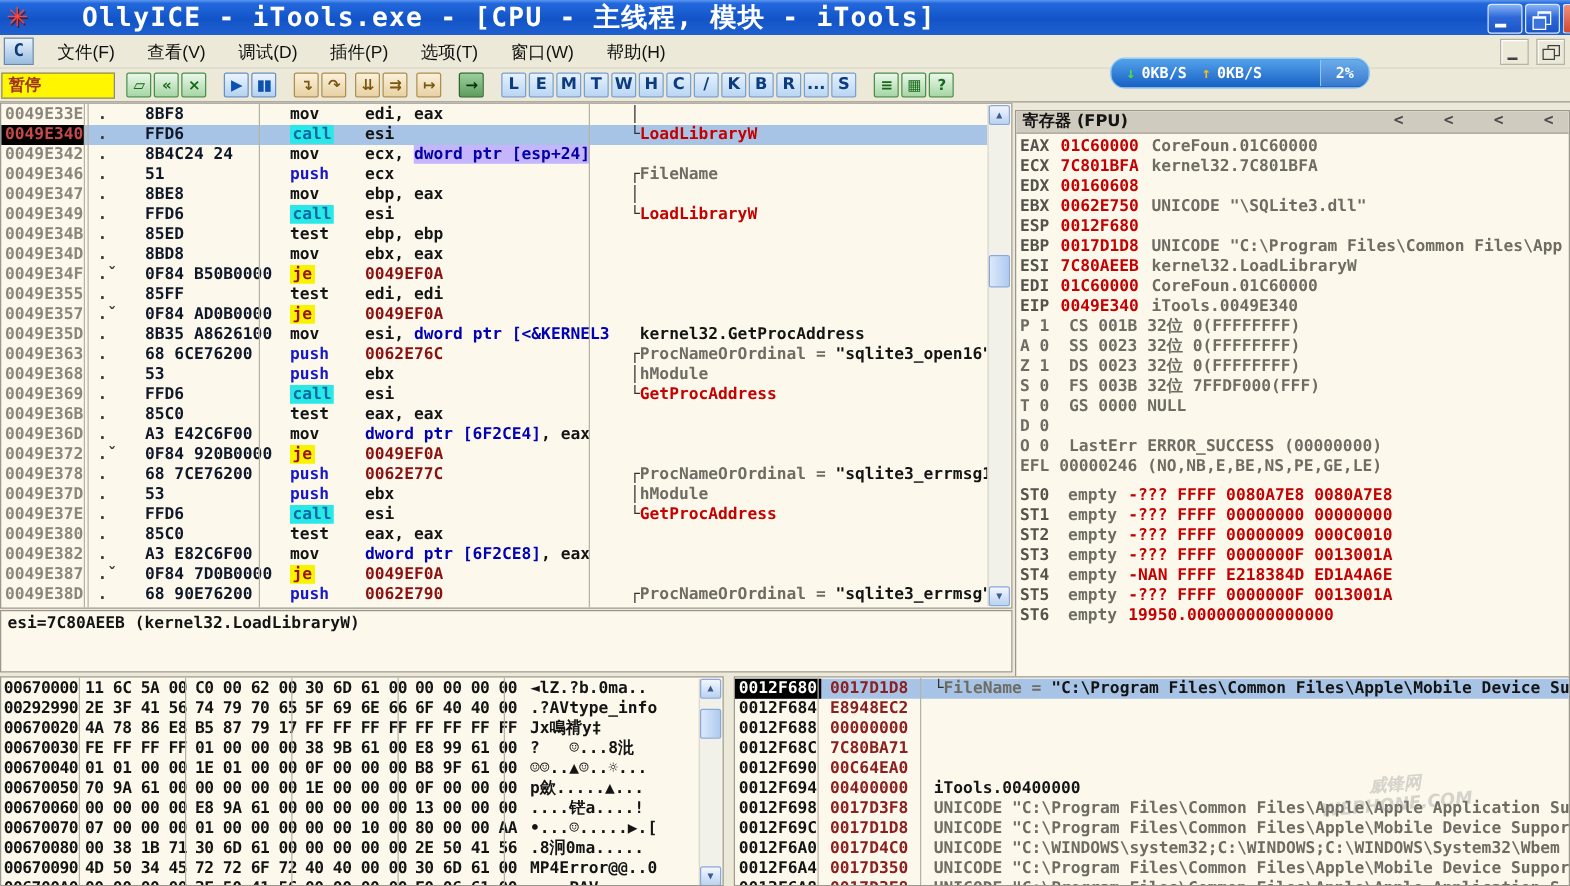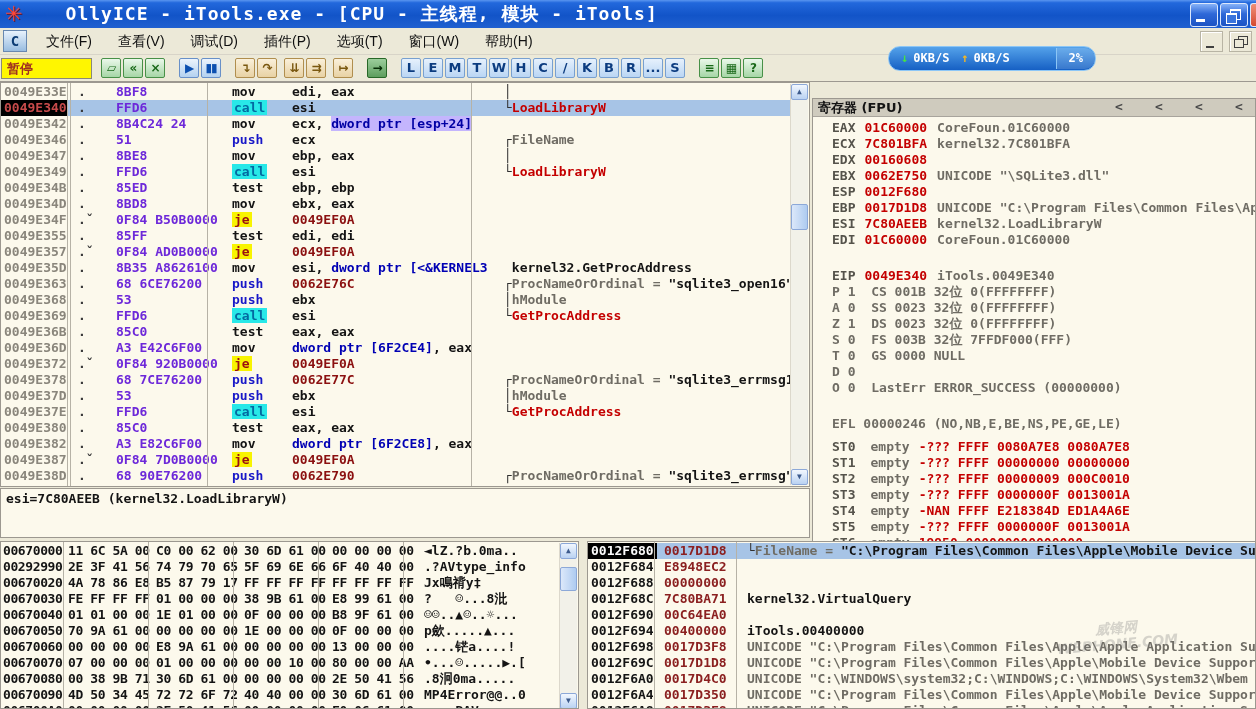--- a/index.html
+++ b/index.html
@@ -5,21 +5,21 @@
   html,body{margin:0;padding:0;}
   .screen{position:relative;width:1256px;height:709px;overflow:hidden;background:#ECE9D8;
     font-family:"Liberation Sans","DejaVu Sans",sans-serif;-webkit-font-smoothing:none;}
   .mono{font-family:"DejaVu Sans Mono",monospace;font-weight:bold;font-size:13px;line-height:16px;}
 
   
   .titlebar{position:absolute;left:0;top:0;width:100%;height:28px;
     background:linear-gradient(180deg,#5A96F0 0%,#2268DC 10%,#1254C8 55%,#2060D0 100%);
     display:flex;align-items:center;}
   .app-icon{color:#FF4838;font-size:21px;font-weight:bold;margin:0 7px 0 5px;text-shadow:1px 1px 0 #701010;}
-  .title{color:#fff;font-family:"DejaVu Sans Mono",monospace;font-weight:bold;font-size:18px;letter-spacing:1px;white-space:nowrap;padding-left:36px;}
+  .title{color:#fff;font-family:"DejaVu Sans Mono",monospace;font-weight:bold;font-size:21px;letter-spacing:1px;white-space:nowrap;padding-left:36px;}
   .winbtns{position:absolute;right:0;top:3px;display:flex;gap:2px;}
   .wbtn{position:relative;width:26px;height:22px;border-radius:3px;border:1px solid #DCE8FC;
     background:linear-gradient(#86B2F8,#2E68D8 45%,#1C54C4);}
   .wbtn .g-min{position:absolute;left:5px;bottom:4px;width:9px;height:3px;background:#fff;}
   .wbtn .g-rest1{position:absolute;left:9px;top:5px;width:9px;height:8px;border:1px solid #fff;border-top-width:2px;}
   .wbtn .g-rest2{position:absolute;left:5px;top:9px;width:9px;height:8px;border:1px solid #fff;border-top-width:2px;background:#3A74DC;}
   .wbtn.close-sliver{width:5px;border-radius:3px 0 0 3px;background:linear-gradient(#F09078,#D44830);border-right:none;}
 
   
   .menubar{position:absolute;left:0;top:28px;width:100%;height:26px;background:#ECE9D8;
@@ -69,40 +69,40 @@
     border:1px solid #8CA8D8;border-radius:2px;box-sizing:border-box;}
 
   
   .disasm{left:0;top:82px;width:810px;height:405px;}
   .dz-rows{position:absolute;left:0;top:1px;}
   .drow{height:16px;display:flex;white-space:pre;width:789px;}
   .drow.sel{background:#A7C4E6;}
   .da{width:64px;padding-left:3px;color:#8A867C;flex:none;}
   .da.dasel{background:#000;color:#C64A4A;}
   .dd{width:28px;padding-left:10px;color:#3A3A3A;flex:none;}
-  .db{width:110px;padding-left:10px;color:#6d28d9;overflow:hidden;flex:none;}
+  .db{width:110px;padding-left:10px;color:#0f172a;overflow:hidden;flex:none;}
   .dm{width:60px;padding-left:6px;flex:none;}
   .do{width:206px;overflow:hidden;flex:none;}
   .dc{flex:1;padding-left:6px;overflow:hidden;}
   .mn.plain{color:#141414;} .mn.push{color:#1818C8;}
   .mn.call{background:#28E8E8;color:#0369a1;padding:0 2px;}
   .mn.jmp{background:#F8F400;color:#9B1010;padding:0 2px;}
   .tk-plain{color:#141414;} .tk-hl{background:#c4b5fd;color:#0000A4;}
   .tk-addr{color:#8B1010;} .tk-mem{color:#0000B4;}
   .tk-bracket{color:#303030;} .tk-gray{color:#6F6C64;}
   .tk-red{color:#C40000;} .tk-black{color:#141414;} .tk-str{color:#141414;}
 
   
-  .regs{left:812px;top:98px;width:444px;height:459px;}
+  .regs{left:812px;top:88px;width:444px;height:459px;}
   .regs-header{height:17px;background:#CFCBBE;border-bottom:1px solid #A8A49C;
     font:bold 13px/17px "DejaVu Sans",sans-serif;color:#141414;padding-left:5px;position:relative;}
   .chev{position:absolute;top:0;color:#4A4A4A;font:bold 13px/16px "DejaVu Sans Mono",monospace;}
   .reg-lines{padding-top:3px;}
-  .rline{height:16px;white-space:pre;padding-left:19px;overflow:hidden;}
-  .mt8{margin-top:20px;} .mt14{margin-top:14px;} .mt7{margin-top:7px;}
+  .rline{height:16px;white-space:pre;padding-left:3px;overflow:hidden;}
+  .mt8{margin-top:0;} .mt14{margin-top:14px;} .mt7{margin-top:7px;}
   .rn{color:#55534B;} .rv{color:#C40000;margin-left:9px;} .rc{color:#6F6C64;margin-left:10px;}
   .rf{color:#6F6C64;} .rtag{color:#6F6C64;margin-left:15px;} .rv2{color:#C40000;margin-left:9px;}
 
   
   .infopane{left:0;top:488px;width:810px;height:50px;}
   .info-line{padding:2px 0 0 5px;color:#141414;}
 
   
   .dump{left:0;top:541px;width:579px;height:168px;}
   .hz-rows{position:absolute;left:0;top:1px;}
@@ -289,42 +289,42 @@
   <div class="pane dump mono">
     <div class="hz-rows" id="dump-rows">
         <div class="hrow"><span class="ha">00670000</span><span class="hg">11 6C 5A 00</span><span class="hg">C0 00 62 00</span><span class="hg">30 6D 61 00</span><span class="hg">00 00 00 00</span><span class="has">◄lZ.?b.0ma..</span></div>
         <div class="hrow"><span class="ha">00292990</span><span class="hg">2E 3F 41 56</span><span class="hg">74 79 70 65</span><span class="hg">5F 69 6E 66</span><span class="hg">6F 40 40 00</span><span class="has">.?AVtype_info</span></div>
         <div class="hrow"><span class="ha">00670020</span><span class="hg">4A 78 86 E8</span><span class="hg">B5 87 79 17</span><span class="hg">FF FF FF FF</span><span class="hg">FF FF FF FF</span><span class="has">Jx鳴禙y‡</span></div>
         <div class="hrow"><span class="ha">00670030</span><span class="hg">FE FF FF FF</span><span class="hg">01 00 00 00</span><span class="hg">38 9B 61 00</span><span class="hg">E8 99 61 00</span><span class="has">?   ☺...8沘</span></div>
         <div class="hrow"><span class="ha">00670040</span><span class="hg">01 01 00 00</span><span class="hg">1E 01 00 00</span><span class="hg">0F 00 00 00</span><span class="hg">B8 9F 61 00</span><span class="has">☺☺..▲☺..☼...</span></div>
         <div class="hrow"><span class="ha">00670050</span><span class="hg">70 9A 61 00</span><span class="hg">00 00 00 00</span><span class="hg">1E 00 00 00</span><span class="hg">0F 00 00 00</span><span class="has">p歛.....▲...</span></div>
         <div class="hrow"><span class="ha">00670060</span><span class="hg">00 00 00 00</span><span class="hg">E8 9A 61 00</span><span class="hg">00 00 00 00</span><span class="hg">13 00 00 00</span><span class="has">....铓a....!</span></div>
         <div class="hrow"><span class="ha">00670070</span><span class="hg">07 00 00 00</span><span class="hg">01 00 00 00</span><span class="hg">00 00 10 00</span><span class="hg">80 00 00 AA</span><span class="has">•...☺.....▶.[</span></div>
-        <div class="hrow"><span class="ha">00670080</span><span class="hg">00 38 9B 71</span><span class="hg">30 6D 61 00</span><span class="hg">00 00 00 00</span><span class="hg">2E 50 41 56</span><span class="has">.8泂0ma.....</span></div>
+        <div class="hrow"><span class="ha">00670080</span><span class="hg">00 38 1B 71</span><span class="hg">30 6D 61 00</span><span class="hg">00 00 00 00</span><span class="hg">2E 50 41 56</span><span class="has">.8泂0ma.....</span></div>
         <div class="hrow"><span class="ha">00670090</span><span class="hg">4D 50 34 45</span><span class="hg">72 72 6F 72</span><span class="hg">40 40 00 00</span><span class="hg">30 6D 61 00</span><span class="has">MP4Error@@..0</span></div>
         <div class="hrow"><span class="ha">006700A0</span><span class="hg">00 00 00 00</span><span class="hg">2E 50 41 56</span><span class="hg">00 00 00 00</span><span class="hg">F0 06 61 00</span><span class="has">....PAV...</span></div>
       </div>
     <div class="vl" style="left:62px"></div>
     <div class="vl" style="left:147px"></div>
     <div class="vl" style="left:232px"></div>
     <div class="vl" style="left:317px"></div>
     <div class="vl" style="left:402px"></div>
     <div class="sbv" style="height:166px">
       <div class="sb-ar" style="top:0">▲</div>
       <div class="sb-th" style="top:24px;height:24px"></div>
       <div class="sb-ar" style="bottom:0">▼</div>
     </div>
   </div>
 
   <div class="pane stack mono">
     <div class="sz-rows" id="stack-rows">
         <div class="srow sel"><span class="sa sasel">0012F680</span><span class="sv">0017D1D8</span><span class="sc"><span class="tk-bracket">└</span><span class="tk-gray">FileName = </span><span class="tk-str">"C:\Program Files\Common Files\Apple\Mobile Device Su</span></span></div>
         <div class="srow"><span class="sa">0012F684</span><span class="sv">E8948EC2</span><span class="sc"></span></div>
         <div class="srow"><span class="sa">0012F688</span><span class="sv">00000000</span><span class="sc"></span></div>
-        <div class="srow"><span class="sa">0012F68C</span><span class="sv">7C80BA71</span><span class="sc"><span class="tk-black">kernel32.VirtualQuery</span></span></div>
+        <div class="srow"><span class="sa">0012F68C</span><span class="sv">7C80BA71</span></div>
         <div class="srow"><span class="sa">0012F690</span><span class="sv">00C64EA0</span><span class="sc"></span></div>
         <div class="srow"><span class="sa">0012F694</span><span class="sv">00400000</span><span class="sc"><span class="tk-black">iTools.00400000</span></span></div>
         <div class="srow"><span class="sa">0012F698</span><span class="sv">0017D3F8</span><span class="sc"><span class="tk-gray">UNICODE "C:\Program Files\Common Files\Apple\Apple Application Su</span></span></div>
         <div class="srow"><span class="sa">0012F69C</span><span class="sv">0017D1D8</span><span class="sc"><span class="tk-gray">UNICODE "C:\Program Files\Common Files\Apple\Mobile Device Suppor</span></span></div>
         <div class="srow"><span class="sa">0012F6A0</span><span class="sv">0017D4C0</span><span class="sc"><span class="tk-gray">UNICODE "C:\WINDOWS\system32;C:\WINDOWS;C:\WINDOWS\System32\Wbem</span></span></div>
         <div class="srow"><span class="sa">0012F6A4</span><span class="sv">0017D350</span><span class="sc"><span class="tk-gray">UNICODE "C:\Program Files\Common Files\Apple\Mobile Device Suppor</span></span></div>
         <div class="srow"><span class="sa">0012F6A8</span><span class="sv">0017D3F8</span><span class="sc"><span class="tk-gray">UNICODE "C:\Program Files\Common Files\Apple\Apple Application S</span></span></div>
       </div>
     <div class="vl" style="left:66px"></div>
     <div class="vl" style="left:148px"></div>

